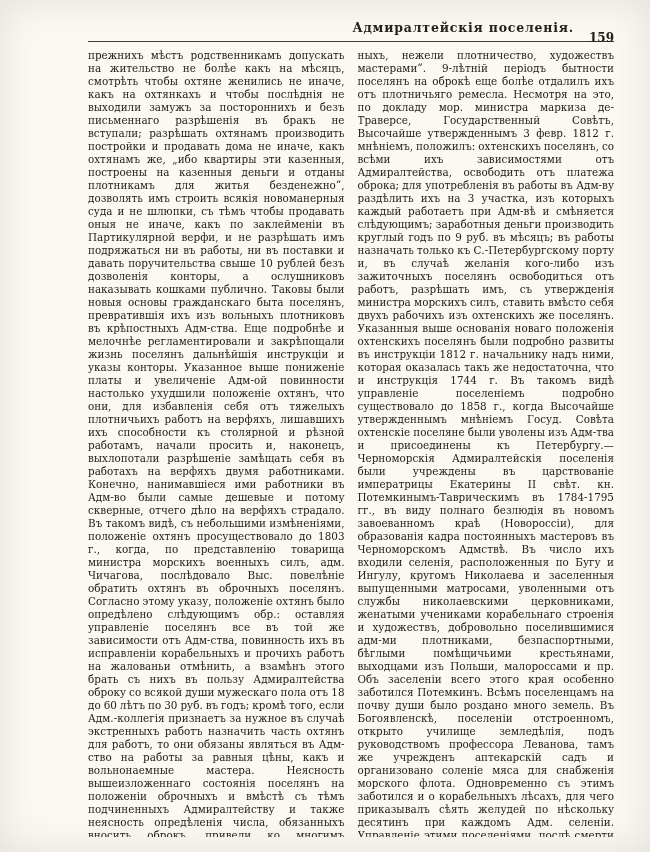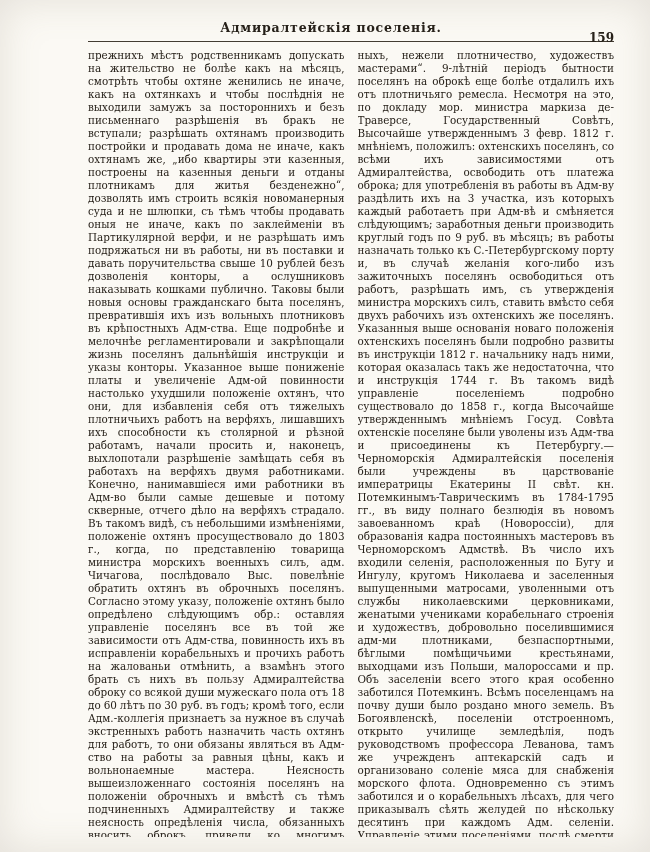--- a/index.html
+++ b/index.html
@@ -22,21 +22,21 @@
   }
   .header {
     position: relative;
     height: 18px;
     margin-bottom: 2px;
   }
   .header-title {
     position: absolute;
     left: 0;
     right: 40px;
-    text-align: center;
+    text-align: right;
     font-weight: bold;
     font-size: 12.5px;
     letter-spacing: 0.8px;
     white-space: nowrap;
   }
   .page-number {
     position: absolute;
     right: 0;
     top: 0;
     font-weight: bold;

